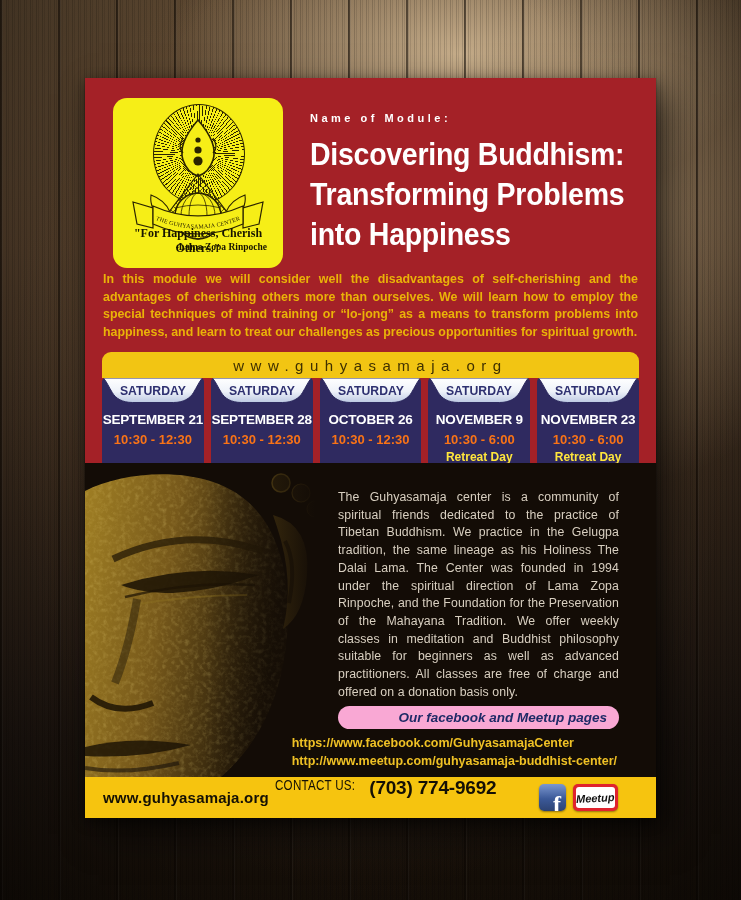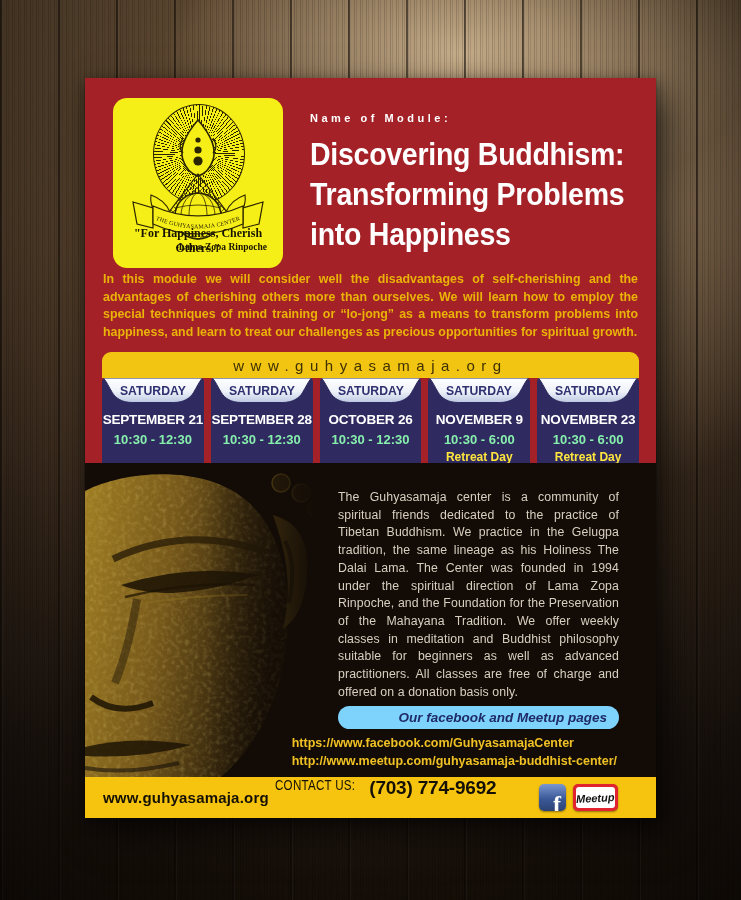--- a/index.html
+++ b/index.html
@@ -42,30 +42,30 @@
     font-size:12.4px;line-height:17.6px;font-weight:bold;color:#eab308;text-align:justify;}
 
   .web-banner{position:absolute;left:17px;top:274px;width:537px;height:26px;line-height:27px;
     background:#f2c513;border-radius:9px 9px 0 0;text-align:center;
     font-size:15px;letter-spacing:6.5px;color:#3f3000;font-weight:500;}
 
   .sched{position:absolute;left:17px;top:300px;width:537px;height:85px;display:flex;gap:7px;}
   .col{flex:1;background:#2f2a60;border-radius:4px 4px 0 0;text-align:center;overflow:hidden;}
   .tab-svg{display:block;width:100%;height:26px;}
   .col .date{margin-top:8px;font-size:13.5px;font-weight:bold;color:#ffffff;letter-spacing:-.2px;}
-  .col .time{margin-top:5px;font-size:13px;font-weight:bold;color:#86efac;}
+  .col .time{margin-top:5px;font-size:13px;font-weight:bold;color:#f97316;}
   .col .note{margin-top:3px;font-size:12px;font-weight:bold;color:#ffe63c;}
 
   
   .dark-sec{position:relative;width:571px;height:314px;background:#130c06;overflow:hidden;}
   .buddha{position:absolute;left:0;top:0;}
   .about{position:absolute;left:253px;top:26px;width:281px;margin:0;
     font-size:12.3px;line-height:17.7px;color:#d8cfc0;text-align:justify;letter-spacing:.1px;}
   .pill{position:absolute;left:253px;top:243px;width:281px;height:23px;line-height:23px;
-    background:#7dd3fc;border-radius:12px;text-align:right;padding-right:12px;box-sizing:border-box;
+    background:#f9a8d4;border-radius:12px;text-align:right;padding-right:12px;box-sizing:border-box;
     font-size:13.5px;font-weight:bold;font-style:italic;color:#1f2a66;}
   .urls{position:absolute;right:39px;top:271px;text-align:left;white-space:nowrap;}
   .urls div{font-size:12.5px;line-height:18px;font-weight:bold;color:#efc125;}
 
   
   .footer{position:relative;width:571px;height:41px;background:#f6c40f;}
   .foot-site{position:absolute;left:18px;top:12px;font-size:15px;font-weight:bold;color:#141005;letter-spacing:.2px;}
   .contact{position:absolute;left:190px;top:0;height:41px;display:flex;align-items:flex-start;gap:6px;}
   .contact-label{display:inline-block;font-size:14.5px;color:#141005;transform:scaleX(.8);transform-origin:0 50%;letter-spacing:.3px;}
   .phone{font-size:19px;font-weight:bold;color:#141005;margin-left:-12px;letter-spacing:-.2px;}

